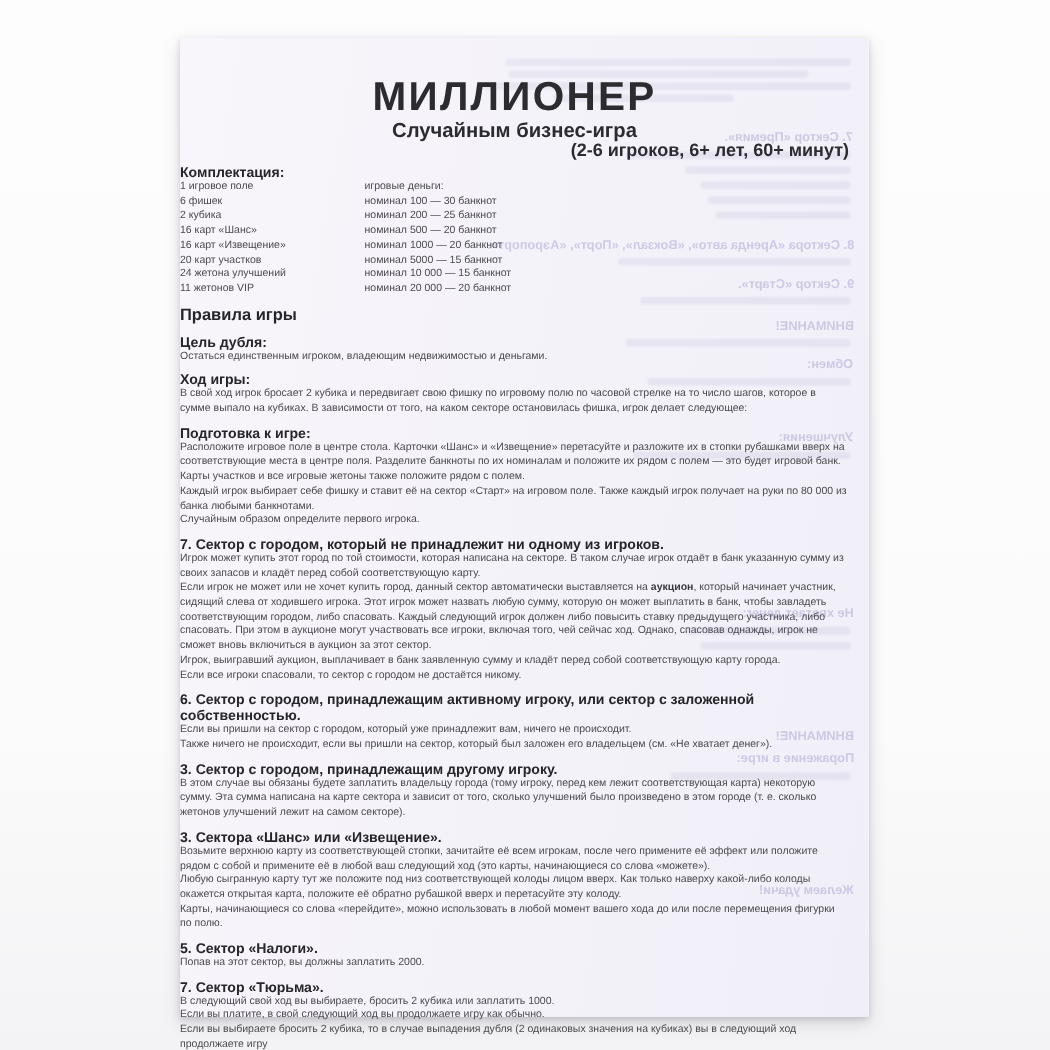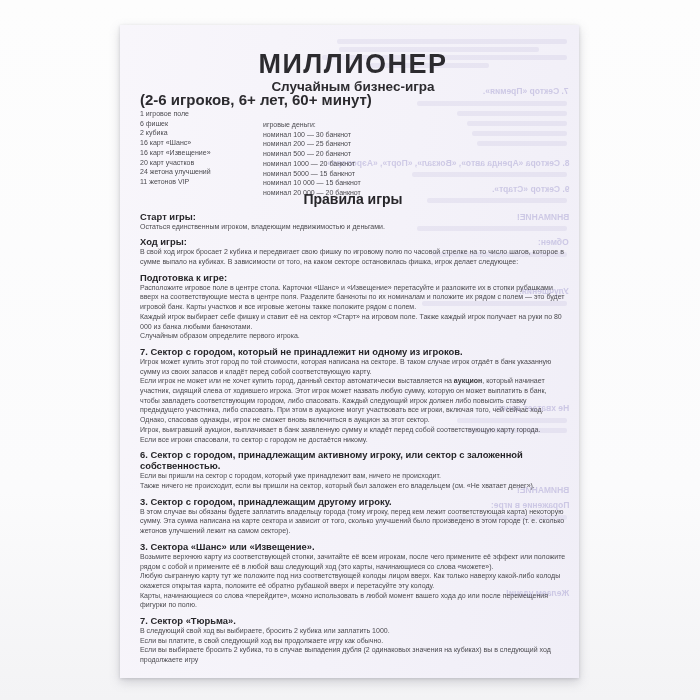--- a/index.html
+++ b/index.html
@@ -7,30 +7,30 @@
   body {
     position:relative; overflow:hidden;
     background:linear-gradient(180deg,#fdfdfd 0%,#fbfbfc 70%,#f3f3f5 100%);
     font-family:"Liberation Sans", sans-serif;
   }
   .paper {
     position:absolute; left:120px; top:25px; width:459px; height:653px;
     background:linear-gradient(100deg,#f8f6fb 0%,#f4f2f9 55%,#f0eef7 100%);
     box-shadow:0 4px 10px rgba(110,110,125,.28), 0 1px 3px rgba(110,110,125,.22);
   }
-  .content { position:absolute; inset:0; padding:12px 13px 0 20px; }
+  .content { position:absolute; inset:0; padding:12px 13px 0 0; }
   .title { text-align:center; font-size:27px; font-weight:bold; letter-spacing:1.5px;
            color:#2c2b2f; margin-top:12px; line-height:30px; }
   .subtitle { text-align:center; font-size:13.5px; font-weight:bold; color:#2c2b2f; line-height:15px; }
-  .players  { text-align:left; font-size:15px; font-weight:bold; color:#2c2b2f; line-height:12px; }
+  .players  { text-align:right; font-size:12px; font-weight:bold; color:#2c2b2f; line-height:12px; }
   .h2 { font-size:9.4px; font-weight:bold; color:#262529; line-height:11px; }
   .body, .comp-item { font-size:7px; color:#4b4a4f; line-height:9.7px; }
   .components { position:relative; margin-top:3px; }
   .money { position:absolute; left:123px; top:11px; }
-  .rules-title { text-align:center; font-weight:bold; font-size:14px; line-height:14px;
+  .rules-title { font-weight:bold; font-size:11px; line-height:14px;
                  color:#262529; margin-top:5px; }
   .sec { margin-top:5px; }
   .sec .body b { color:#3a393d; }
   .bt { position:absolute; right:10px; white-space:nowrap; transform:scaleX(-1);
         font-weight:bold; font-size:8.5px; color:rgba(118,108,184,.30); filter:blur(.3px); }
   .btbar { position:absolute; height:5px; background:rgba(125,115,190,.10);
            border-radius:2px; filter:blur(.6px); }
 </style>
 </head>
 <body>
@@ -66,20 +66,21 @@
     <div class="btbar" style="top:490px; right:12px; width:120px"></div>
     <div class="bt" style="top:563px">Желаем удачи!</div>
   </div>
 
   <div class="content">
     <div class="title">МИЛЛИОНЕР</div>
     <div class="subtitle">Случайным бизнес-игра</div>
     <div class="players">(2-6 игроков, 6+ лет, 60+ минут)</div>
 
     <div class="components">
+      <div class="h2">Комплектация:</div>
       <div>
         <div class="comp-item">1 игровое поле</div>
         <div class="comp-item">6 фишек</div>
         <div class="comp-item">2 кубика</div>
         <div class="comp-item">16 карт «Шанс»</div>
         <div class="comp-item">16 карт «Извещение»</div>
         <div class="comp-item">20 карт участков</div>
         <div class="comp-item">24 жетона улучшений</div>
         <div class="comp-item">11 жетонов VIP</div>
       </div>
@@ -91,21 +92,21 @@
         <div class="comp-item">номинал 1000 — 20 банкнот</div>
         <div class="comp-item">номинал 5000 — 15 банкнот</div>
         <div class="comp-item">номинал 10 000 — 15 банкнот</div>
         <div class="comp-item">номинал 20 000 — 20 банкнот</div>
       </div>
     </div>
 
     <div class="rules-title">Правила игры</div>
 
     <div class="sec">
-      <div class="h2">Старт игры:</div>
+      <div class="h2">Цель дубля:</div>
       <div class="body">Остаться единственным игроком, владеющим недвижимостью и деньгами.</div>
     </div>
 
     <div class="sec">
       <div class="h2">Ход игры:</div>
       <div class="body">В свой ход игрок бросает 2 кубика и передвигает свою фишку по игровому полю по часовой стрелке на то число шагов, которое в сумме выпало на кубиках. В зависимости от того, на каком секторе остановилась фишка, игрок делает следующее:</div>
     </div>
 
     <div class="sec">
       <div class="h2">Подготовка к игре:</div>
@@ -133,20 +134,24 @@
       <div class="body">В этом случае вы обязаны будете заплатить владельцу города (тому игроку, перед кем лежит соответствующая карта) некоторую сумму. Эта сумма написана на карте сектора и зависит от того, сколько улучшений было произведено в этом городе (т. е. сколько жетонов улучшений лежит на самом секторе).</div>
     </div>
 
     <div class="sec">
       <div class="h2">3. Сектора «Шанс» или «Извещение».</div>
       <div class="body">Возьмите верхнюю карту из соответствующей стопки, зачитайте её всем игрокам, после чего примените её эффект или положите рядом с собой и примените её в любой ваш следующий ход (это карты, начинающиеся со слова «можете»).</div>
       <div class="body">Любую сыгранную карту тут же положите под низ соответствующей колоды лицом вверх. Как только наверху какой-либо колоды окажется открытая карта, положите её обратно рубашкой вверх и перетасуйте эту колоду.</div>
       <div class="body">Карты, начинающиеся со слова «перейдите», можно использовать в любой момент вашего хода до или после перемещения фигурки по полю.</div>
     </div>
 
+    <div class="sec">
+      <div class="h2">5. Сектор «Налоги».</div>
+      <div class="body">Попав на этот сектор, вы должны заплатить 2000.</div>
+    </div>
 
     <div class="sec">
       <div class="h2">7. Сектор «Тюрьма».</div>
       <div class="body">В следующий свой ход вы выбираете, бросить 2 кубика или заплатить 1000.</div>
       <div class="body">Если вы платите, в свой следующий ход вы продолжаете игру как обычно.</div>
       <div class="body">Если вы выбираете бросить 2 кубика, то в случае выпадения дубля (2 одинаковых значения на кубиках) вы в следующий ход продолжаете игру</div>
     </div>
   </div>
 </div>
 

